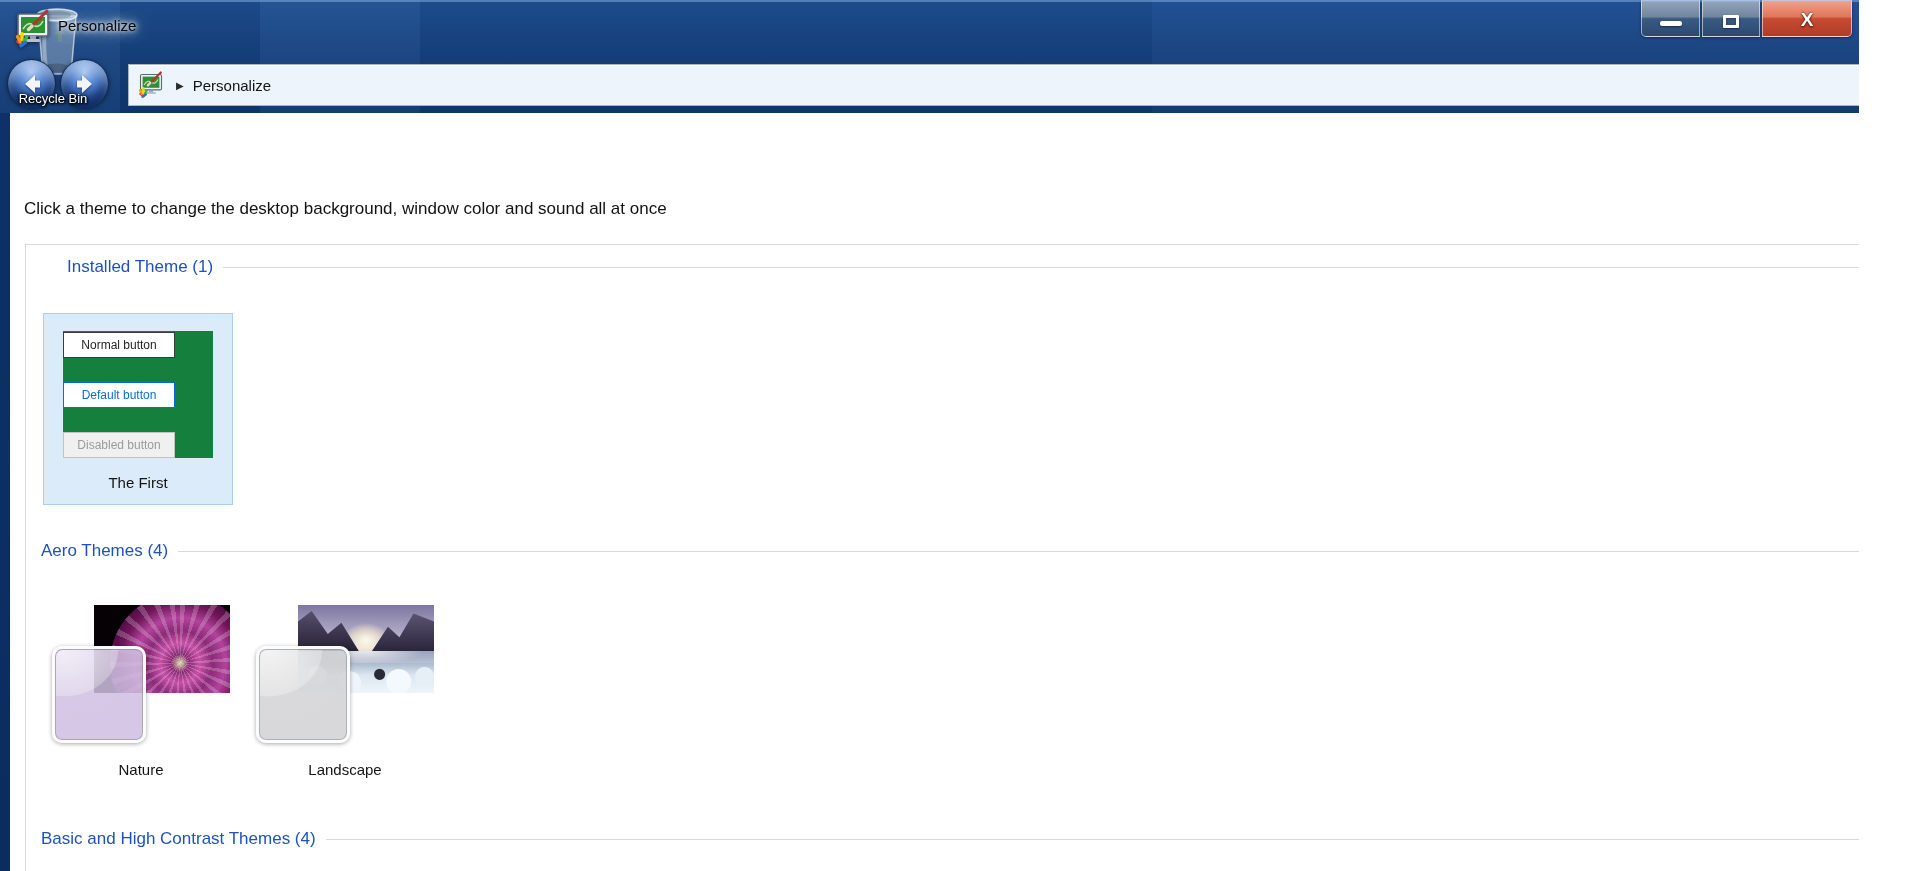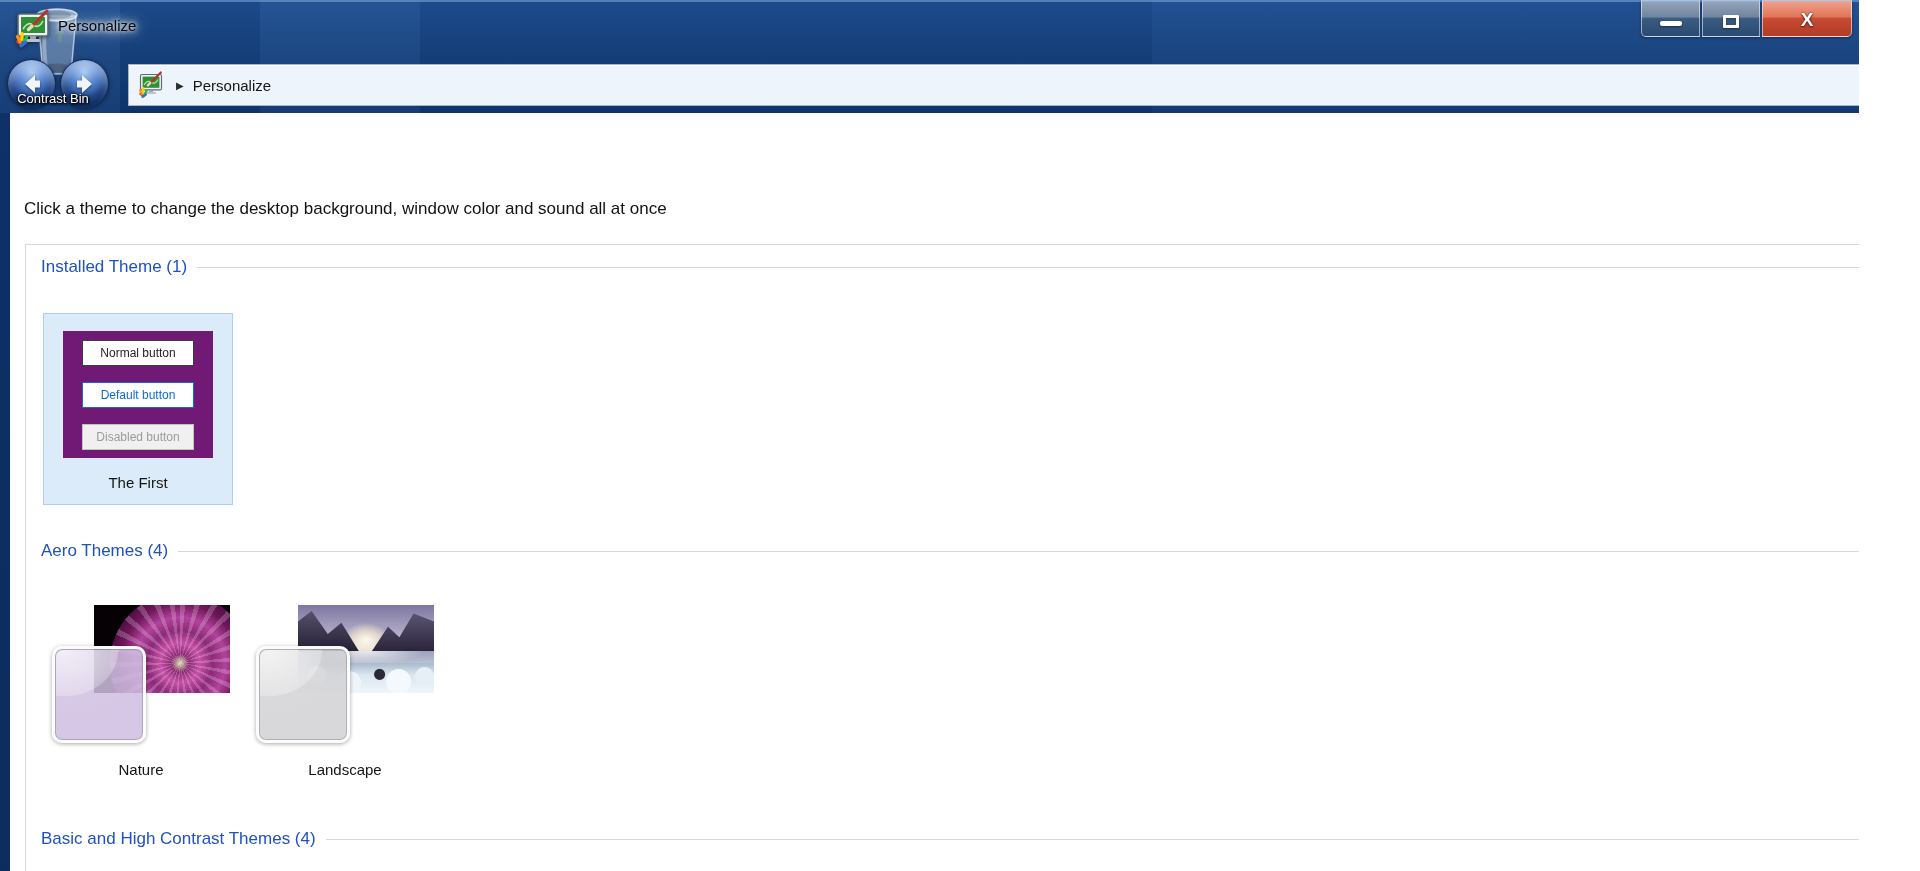--- a/index.html
+++ b/index.html
@@ -65,27 +65,27 @@
   .content { position:absolute; left:10px; top:113px; width:1897px; height:758px;
              background:#fff; overflow:hidden; }
   .page-heading { position:absolute; left:14px; top:33px; font-size:25px; color:#1549b5; letter-spacing:0.2px; }
   .page-sub { position:absolute; left:14px; top:86px; font-size:17px; color:#121212; }
 
   .groupbox { position:absolute; left:15px; top:131px; width:1847px; height:660px;
               border:1px solid #d9d9d9; border-bottom:none; background:#fff; }
   .sec-header { position:absolute; left:15px; right:12px; display:flex; align-items:center; }
   .sec-title { font-size:17px; color:#2051c2; white-space:nowrap; }
   .sec-rule { flex:1; height:1px; background:#d9d9d9; margin-left:10px; }
-  .hdr-installed { top:12px; } .hdr-aero { top:296px; } .hdr-basic { top:584px; }
+  .hdr-installed { top:12px;margin-left:26px; } .hdr-aero { top:296px; } .hdr-basic { top:584px; }
 
   
   .theme-card { position:absolute; left:17px; top:68px; width:190px; height:192px;
                 background:#dcebf9; border:1px solid #abd0ee; cursor:default; }
-  .card-preview { position:absolute; left:19px; top:17px; width:150px; height:127px; background:#701a75;
-                  display:flex; flex-direction:column; align-items:center; justify-content:center; gap:16px; }
+  .card-preview { position:absolute; left:19px; top:17px; width:150px; height:127px; background:#15803d;
+                  display:flex; flex-direction:column; align-items:flex-start; justify-content:center; gap:24px; }
   .pv-btn { width:112px; height:26px; font-size:12px; display:flex; align-items:center; justify-content:center; background:#fff; }
   .pv-normal { border:1px solid #3c3c3c; color:#1f1f1f; }
   .pv-default { border:1px solid #0a6cd6; color:#0a6cd6; }
   .pv-disabled { background:#f0f0f0; border:1px solid #c2c2c2; color:#9b9b9b; }
   .card-label { position:absolute; bottom:13px; width:100%; text-align:center; font-size:15px; color:#141414; }
 
   
   .aero-row { position:absolute; left:26px; top:360px; display:flex; gap:26px; }
   .aero-item { width:178px; cursor:default; }
   .art { position:relative; width:178px; height:138px; }
@@ -217,21 +217,21 @@
   <div class="orb orb-back">
     <svg width="26" height="26" viewBox="0 0 26 26">
       <path d="M16 4 L6 13 L16 22 L16 16.5 L21 16.5 L21 9.5 L16 9.5 Z" fill="#f2f5f8"></path>
     </svg>
   </div>
   <div class="orb orb-fwd">
     <svg width="26" height="26" viewBox="0 0 26 26">
       <path d="M10 4 L20 13 L10 22 L10 16.5 L5 16.5 L5 9.5 L10 9.5 Z" fill="#f2f5f8"></path>
     </svg>
   </div>
-  <div class="bin-label">Contrast Bin</div>
+  <div class="bin-label">Recycle Bin</div>
 
   <div class="addressbar">
     <svg class="bc-icon" viewBox="0 0 40 40">
       <rect x="5" y="5" width="30" height="22" rx="2" fill="#eef2f6" stroke="#5d6873" stroke-width="1.6"></rect>
       <rect x="8" y="8" width="24" height="16" fill="#2f8f35"></rect>
       <path d="M10 20 Q15 12 20 16 Q26 20 30 12" stroke="#bfe8b0" stroke-width="1.6" fill="none"></path>
       <rect x="17" y="27" width="6" height="3" fill="#99a3ad"></rect>
       <rect x="13" y="30" width="14" height="3" rx="1.2" fill="#b9c2cc"></rect>
       <g transform="translate(9,29)">
         <rect x="-7" y="-3" width="3.4" height="9" rx="1.6" fill="#e23b2e" transform="rotate(-55)"></rect>

